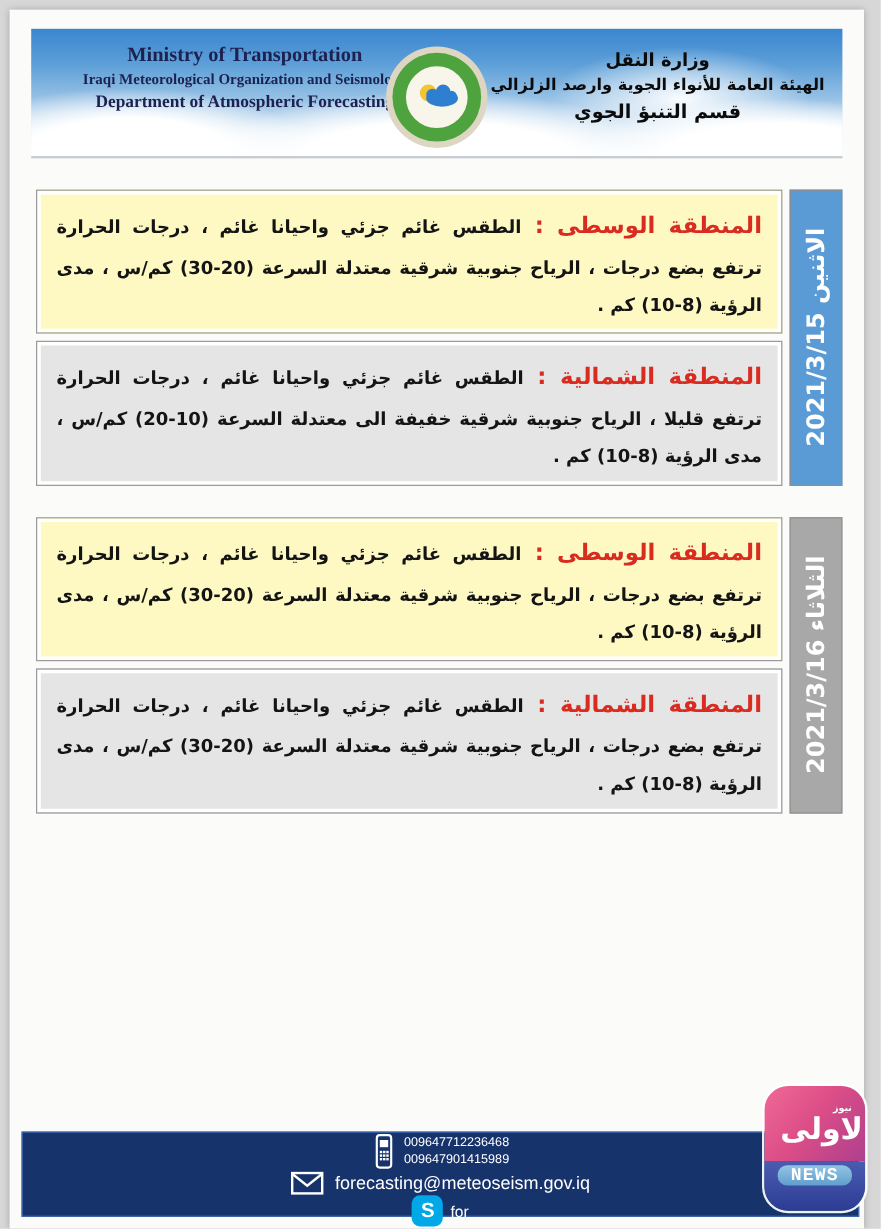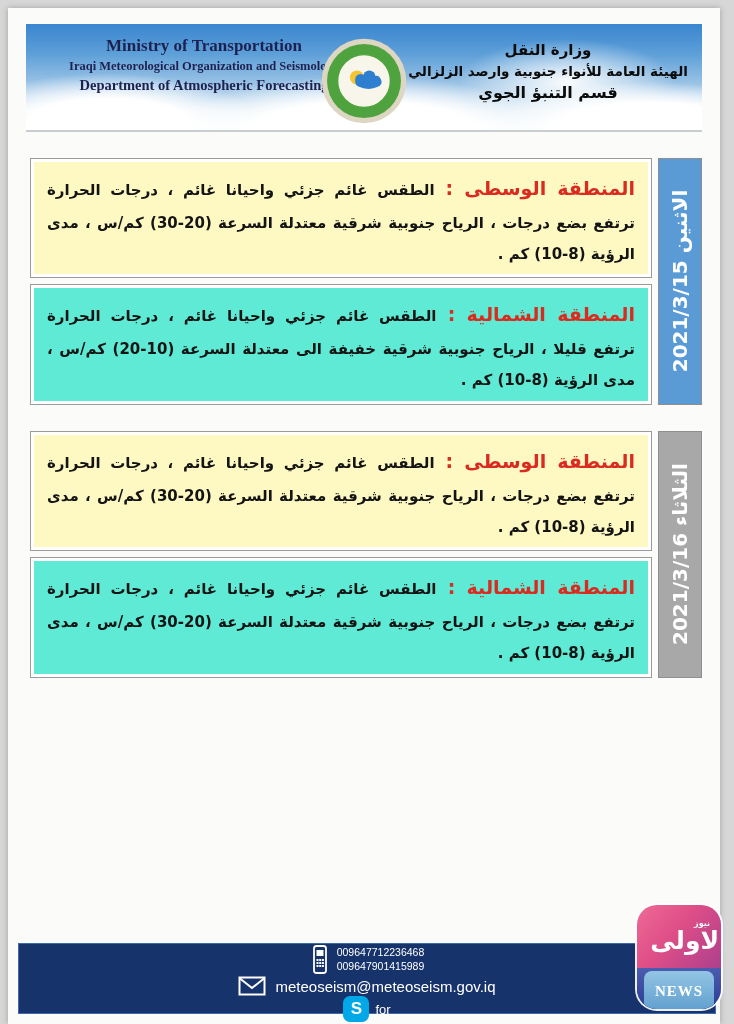--- a/index.html
+++ b/index.html
@@ -45,21 +45,21 @@
 
   
   .content{position:absolute;left:22px;top:150px;width:672px;}
   .day-group{display:flex;gap:6px;align-items:stretch;margin-bottom:26px;}
   .boxes{flex:1;display:flex;flex-direction:column;gap:6px;}
   .region-box{
     border:1px solid #9b9b9b;background:#fef9c3;
     box-shadow:inset 0 0 0 3px #ffffff;
     padding:10px 16px 8px 16px;box-sizing:border-box;
   }
-  .boxes .region-box:nth-child(2){background:#5eead4;}
+  .boxes .region-box:nth-child(2){background:#e5e5e5;}
   .day-group:nth-of-type(1) .region-box:nth-child(1){min-height:118px;}
   .day-group:nth-of-type(1) .region-box:nth-child(2){min-height:94px;}
   .day-group:nth-of-type(1) .region-box:nth-child(3){min-height:102px;}
   .day-group:nth-of-type(2) .region-box:nth-child(1){min-height:88px;}
   .day-group:nth-of-type(2) .region-box:nth-child(2){min-height:88px;}
   .day-group:nth-of-type(2) .region-box:nth-child(3){min-height:112px;}
   .region-p{
     margin:0;direction:rtl;text-align:justify;
     font-size:15px;font-weight:700;color:#141414;line-height:2.05;
   }
@@ -111,23 +111,23 @@
     color:#fff;direction:rtl;padding-left:20px;
   }
   .news-top .tiny{font-size:8px;font-weight:700;margin-bottom:-2px;margin-left:26px;}
   .news-top .big{font-size:25px;font-weight:700;}
   .news-band{
     height:41px;background:linear-gradient(180deg,#4a5cb0,#2c3c94);
     display:flex;justify-content:center;align-items:flex-start;
   }
   .news-pill{
     margin-top:3px;background:linear-gradient(180deg,#93c5e4,#5f9ecd);
-    border-radius:8px;padding:12px 11px;
+    border-radius:8px;padding:0 11px;
     color:#fff;font-weight:700;font-size:15px;letter-spacing:1px;
-    font-family:Liberation Serif, serif;
+    font-family:Liberation Mono, monospace;
   }
 </style>
 </head>
 <body>
 
 <div class="page">
 
   <div class="banner">
     <div class="banner-en">
       <div class="l1">Ministry of Transportation</div>
@@ -144,21 +144,21 @@
         <circle cx="42" cy="46" r="8" fill="#f4c431"></circle>
         <ellipse cx="55" cy="51" rx="15" ry="8" fill="#2f7fd0"></ellipse>
         <circle cx="46" cy="48" r="6" fill="#2f7fd0"></circle>
         <circle cx="56" cy="45" r="7" fill="#2f7fd0"></circle>
         <circle cx="64" cy="49" r="5" fill="#2f7fd0"></circle>
       </svg>
     </div>
 
     <div class="banner-ar">
       <div class="l1">وزارة النقل</div>
-      <div class="l2">الهيئة العامة للأنواء جنوبية وارصد الزلزالي</div>
+      <div class="l2">الهيئة العامة للأنواء الجوية وارصد الزلزالي</div>
       <div class="l3">قسم التنبؤ الجوي</div>
     </div>
   </div>
 
   <div class="content">
   <div class="day-group">
     <div class="boxes">
   <div class="region-box">
     <p class="region-p">
       <span class="region-title">المنطقة الوسطى : </span><span>الطقس غائم جزئي واحيانا غائم ، درجات الحرارة ترتفع بضع درجات ، الرياح جنوبية شرقية معتدلة السرعة (20-30) كم/س ، مدى الرؤية (8-10) كم .</span>
@@ -218,21 +218,21 @@
           <div>009647712236468</div>
           <div>009647901415989</div>
         </div>
       </div>
 
       <div class="email-group">
         <svg width="28" height="20" viewBox="0 0 28 20">
           <rect x="1.5" y="1.5" width="25" height="17" fill="none" stroke="#ffffff" stroke-width="2"></rect>
           <polyline points="2,2.5 14,12 26,2.5" fill="none" stroke="#ffffff" stroke-width="2"></polyline>
         </svg>
-        <span class="email-text">meteoseism@meteoseism.gov.iq</span>
+        <span class="email-text">forecasting@meteoseism.gov.iq</span>
       </div>
 
       <div class="skype-group">
         <div class="skype-icon">S</div>
         <span class="skype-label">for</span>
       </div>
     </div>
 
   </div>
 

